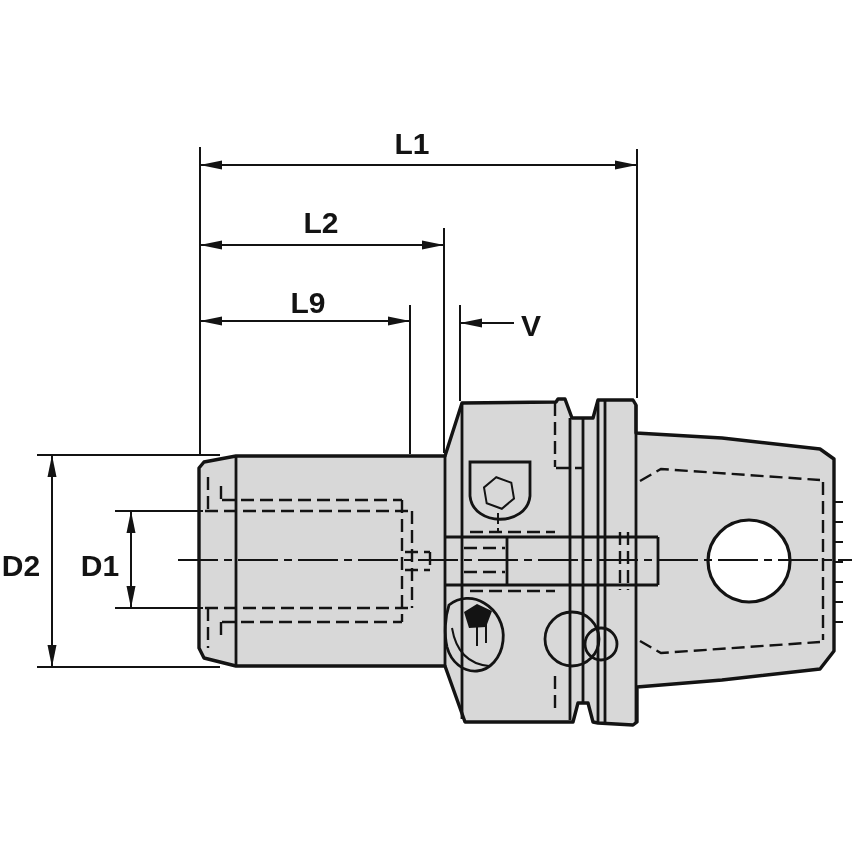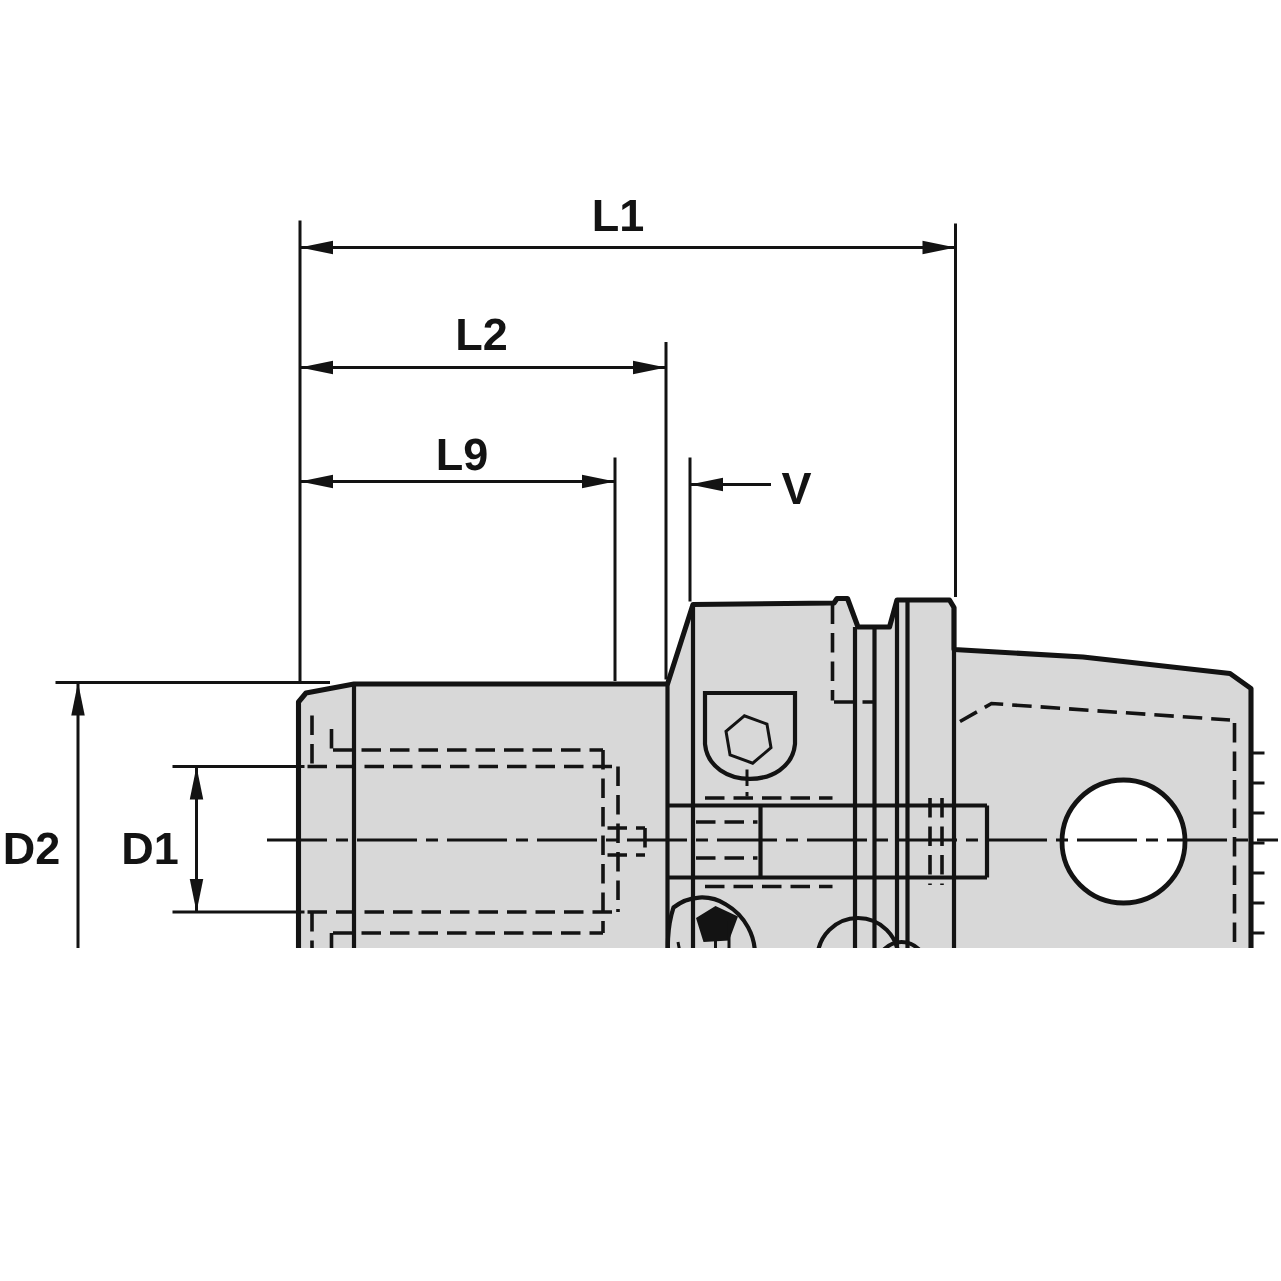--- a/index.html
+++ b/index.html
@@ -1,21 +1,21 @@
 <!DOCTYPE html>
 <html style="--bg: #ffffff; --fill: #d8d8d8; --line: #131313;"><head>
 <meta charset="utf-8">
 <style>
   :root{
     --bg:#ffffff;
     --fill:#d8d8d8;
     --line:#131313;
   }
   html,body{margin:0;padding:0;background:var(--bg);}
-  .stage{width:854px;height:632px;background:var(--bg);position:relative;overflow:hidden;}
+  .stage{width:854px;height:854px;background:var(--bg);position:relative;overflow:hidden;}
   svg{display:block;}
   .outline{fill:var(--fill);stroke:var(--line);stroke-width:3.4;stroke-linejoin:round;}
   .solid{stroke:var(--line);stroke-width:2.8;fill:none;stroke-linecap:butt;}
   .thin{stroke:var(--line);stroke-width:2;fill:none;}
   .hidden-line{stroke:var(--line);stroke-width:2.4;fill:none;stroke-dasharray:13 6;}
   .centerline{stroke:var(--line);stroke-width:2;fill:none;stroke-dasharray:40 6 8 6;}
   .dim{stroke:var(--line);stroke-width:2;fill:none;}
   .arrow{fill:var(--line);stroke:none;}
   .dim-text{font-family:"Liberation Sans","DejaVu Sans",sans-serif;font-weight:bold;font-size:30px;fill:var(--line);text-anchor:middle;}
   .wedge{fill:var(--line);stroke:none;}

